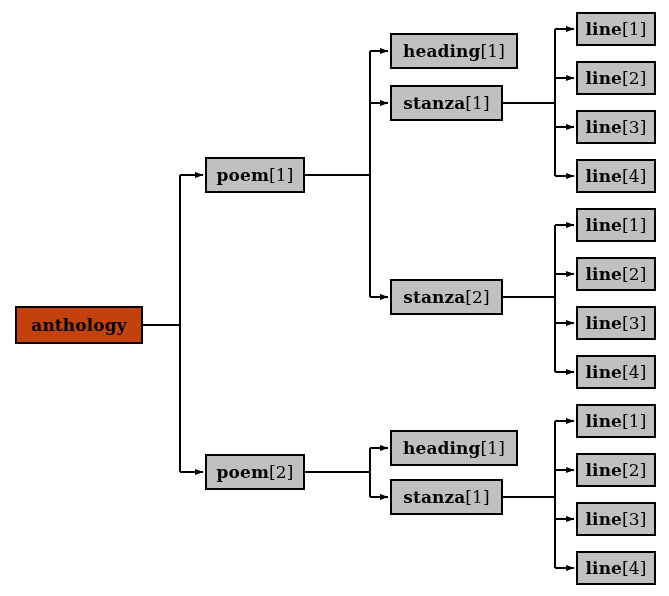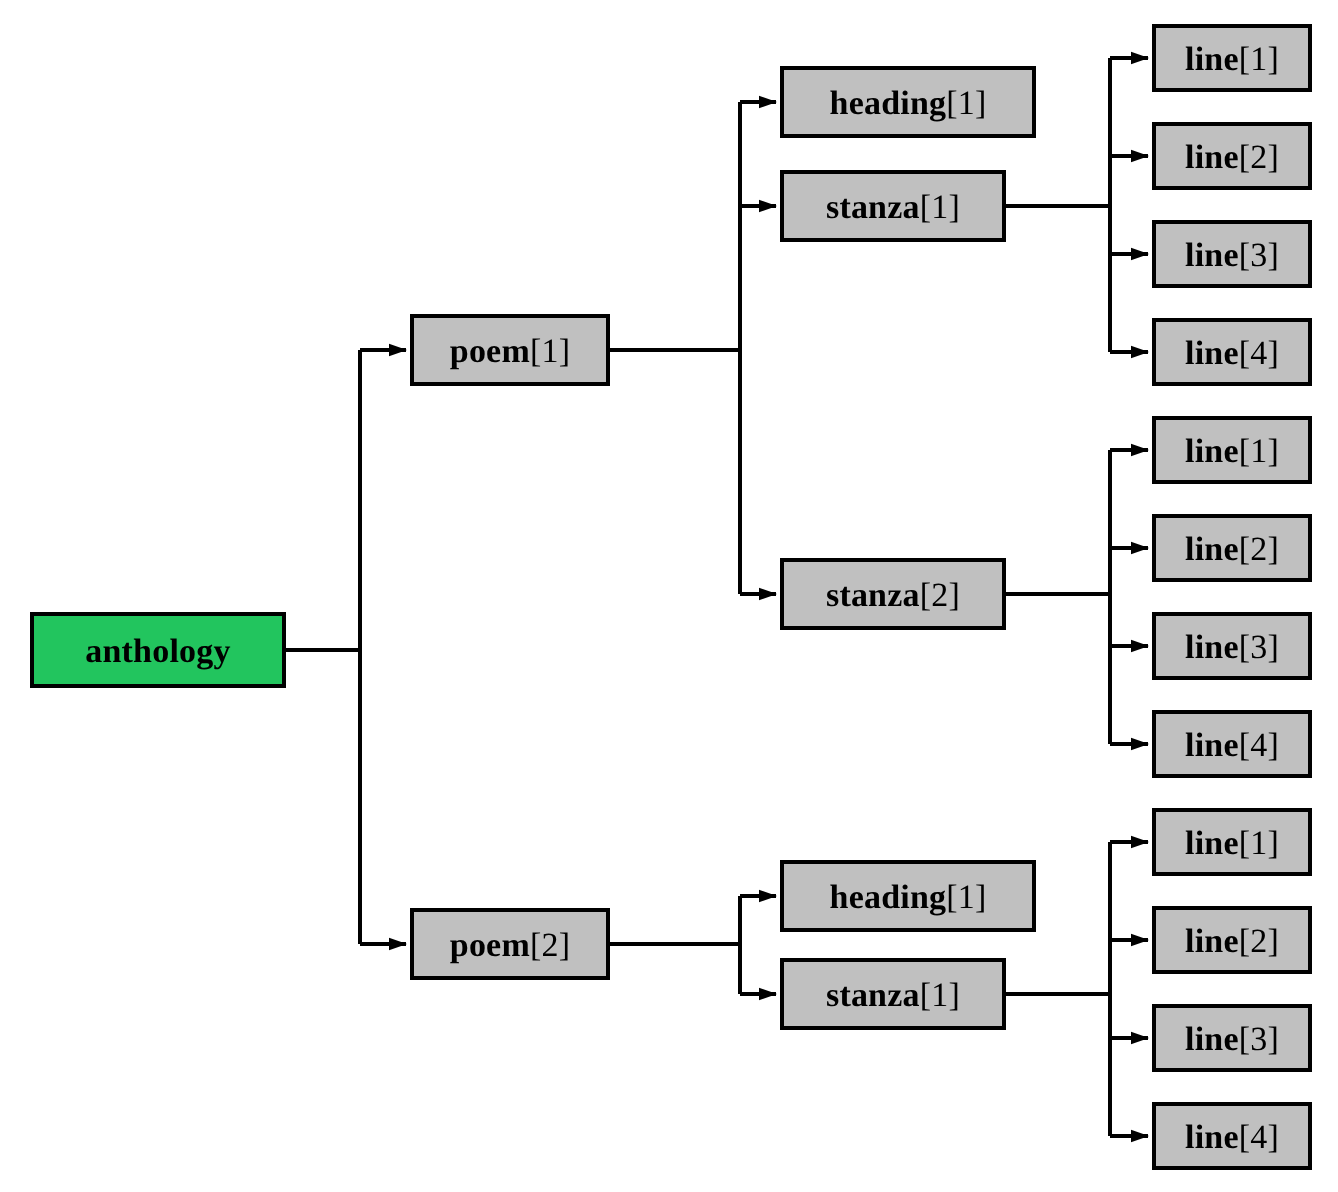--- a/index.html
+++ b/index.html
@@ -28,21 +28,20 @@
     background: #c0c0c0;
     border: 2px solid #000000;
     display: flex;
     align-items: center;
     justify-content: center;
     white-space: nowrap;
     color: #000000;
     font-size: 17px;
     line-height: 1;
     letter-spacing: 0.1px;
-    font-family: Liberation Serif, serif;
   }
   .node .nm {
     font-weight: bold;
   }
   .node .ix {
     font-weight: normal;
   }
 </style>
 </head>
 <body>
@@ -83,21 +82,21 @@
         <path d="M 555 323 L 574 323" stroke="#000000" marker-end="url(#arrowhead)"></path>
         <path d="M 555 372 L 574 372" stroke="#000000" marker-end="url(#arrowhead)"></path>
         <path d="M 555 421 L 574 421" stroke="#000000" marker-end="url(#arrowhead)"></path>
         <path d="M 555 470 L 574 470" stroke="#000000" marker-end="url(#arrowhead)"></path>
         <path d="M 555 519 L 574 519" stroke="#000000" marker-end="url(#arrowhead)"></path>
         <path d="M 555 568 L 574 568" stroke="#000000" marker-end="url(#arrowhead)"></path>
       </g>
   </svg>
 
   <div id="nodes-layer">
-      <div class="node" style="left: 15px; top: 306px; width: 128px; height: 38px; background: #22c55e; border-color: rgb(0, 0, 0);">
+      <div class="node" style="left: 15px; top: 306px; width: 128px; height: 38px; background: #c2410c; border-color: rgb(0, 0, 0);">
         <span class="nm">anthology</span>
       </div>
       <div class="node" style="left: 205px; top: 157px; width: 100px; height: 36px; background: rgb(192, 192, 192); border-color: rgb(0, 0, 0);">
         <span class="nm">poem</span>
         <span class="ix">[1]</span>
       </div>
       <div class="node" style="left: 205px; top: 454px; width: 100px; height: 36px; background: rgb(192, 192, 192); border-color: rgb(0, 0, 0);">
         <span class="nm">poem</span>
         <span class="ix">[2]</span>
       </div>

